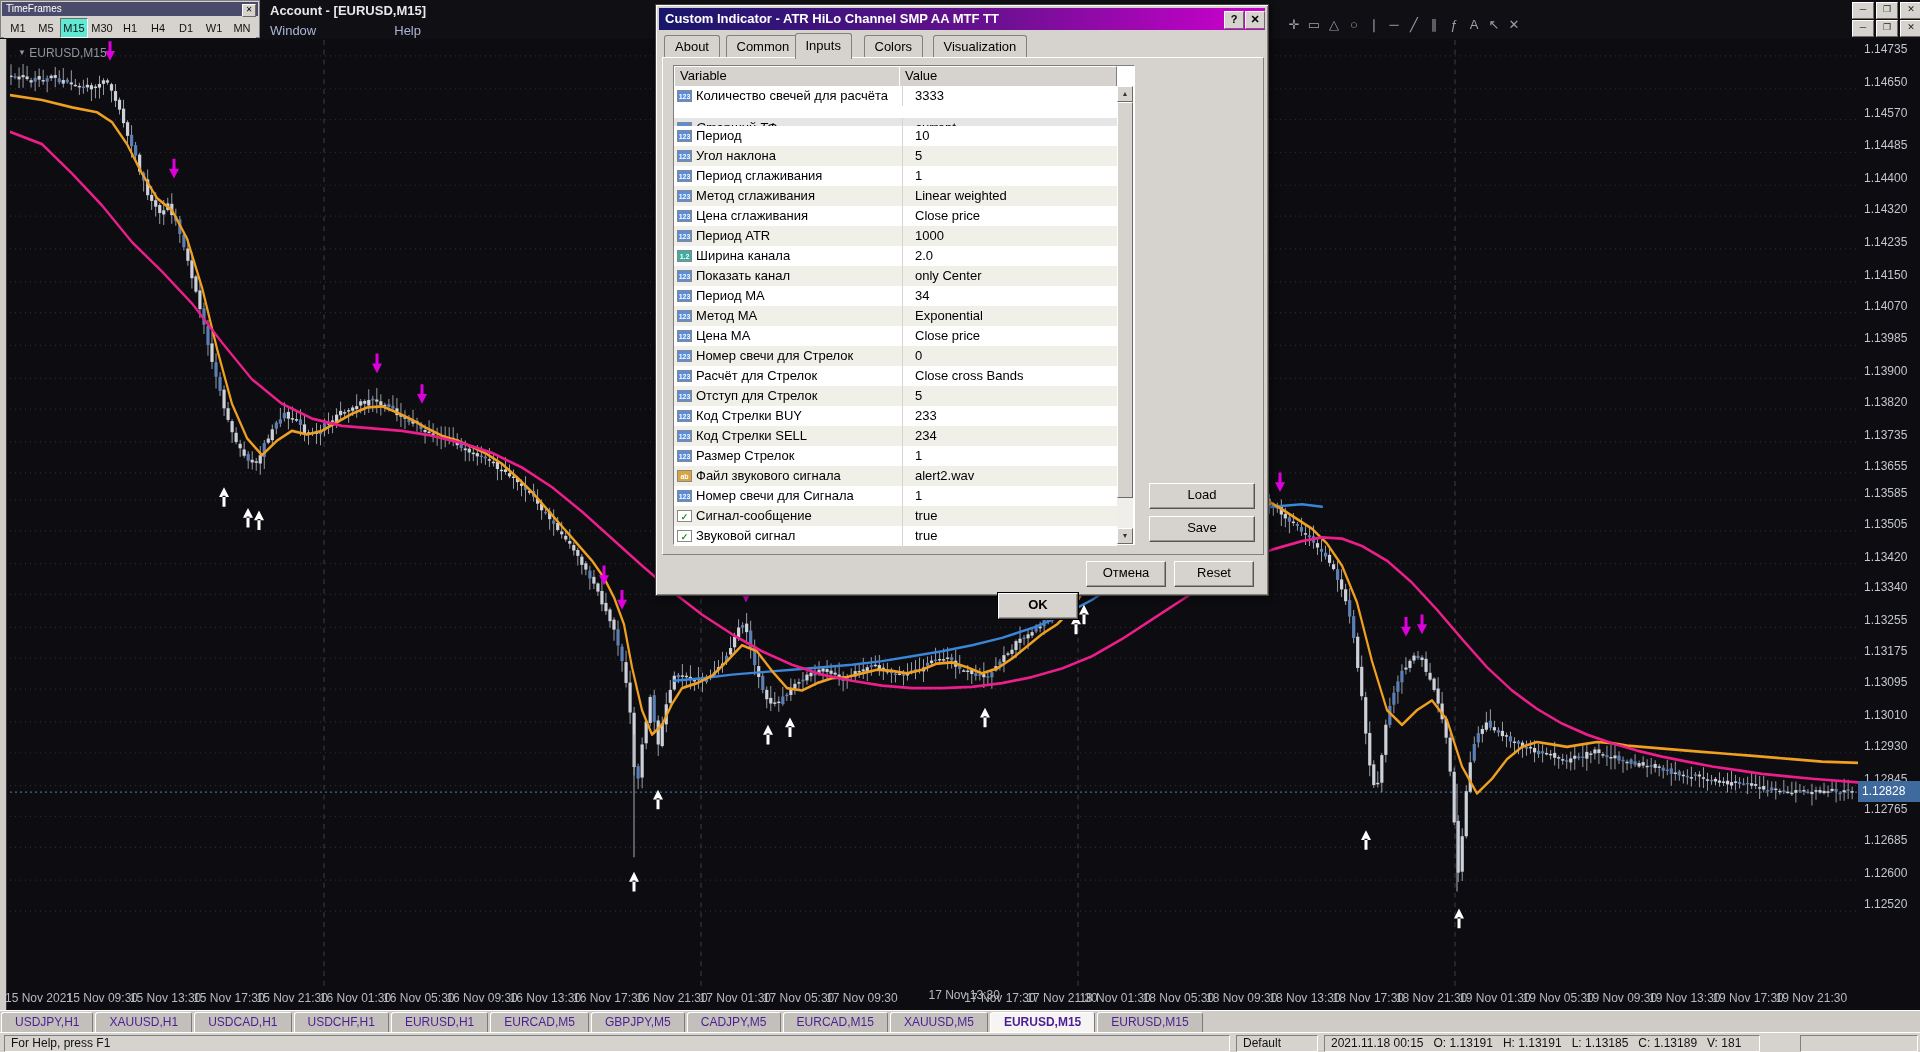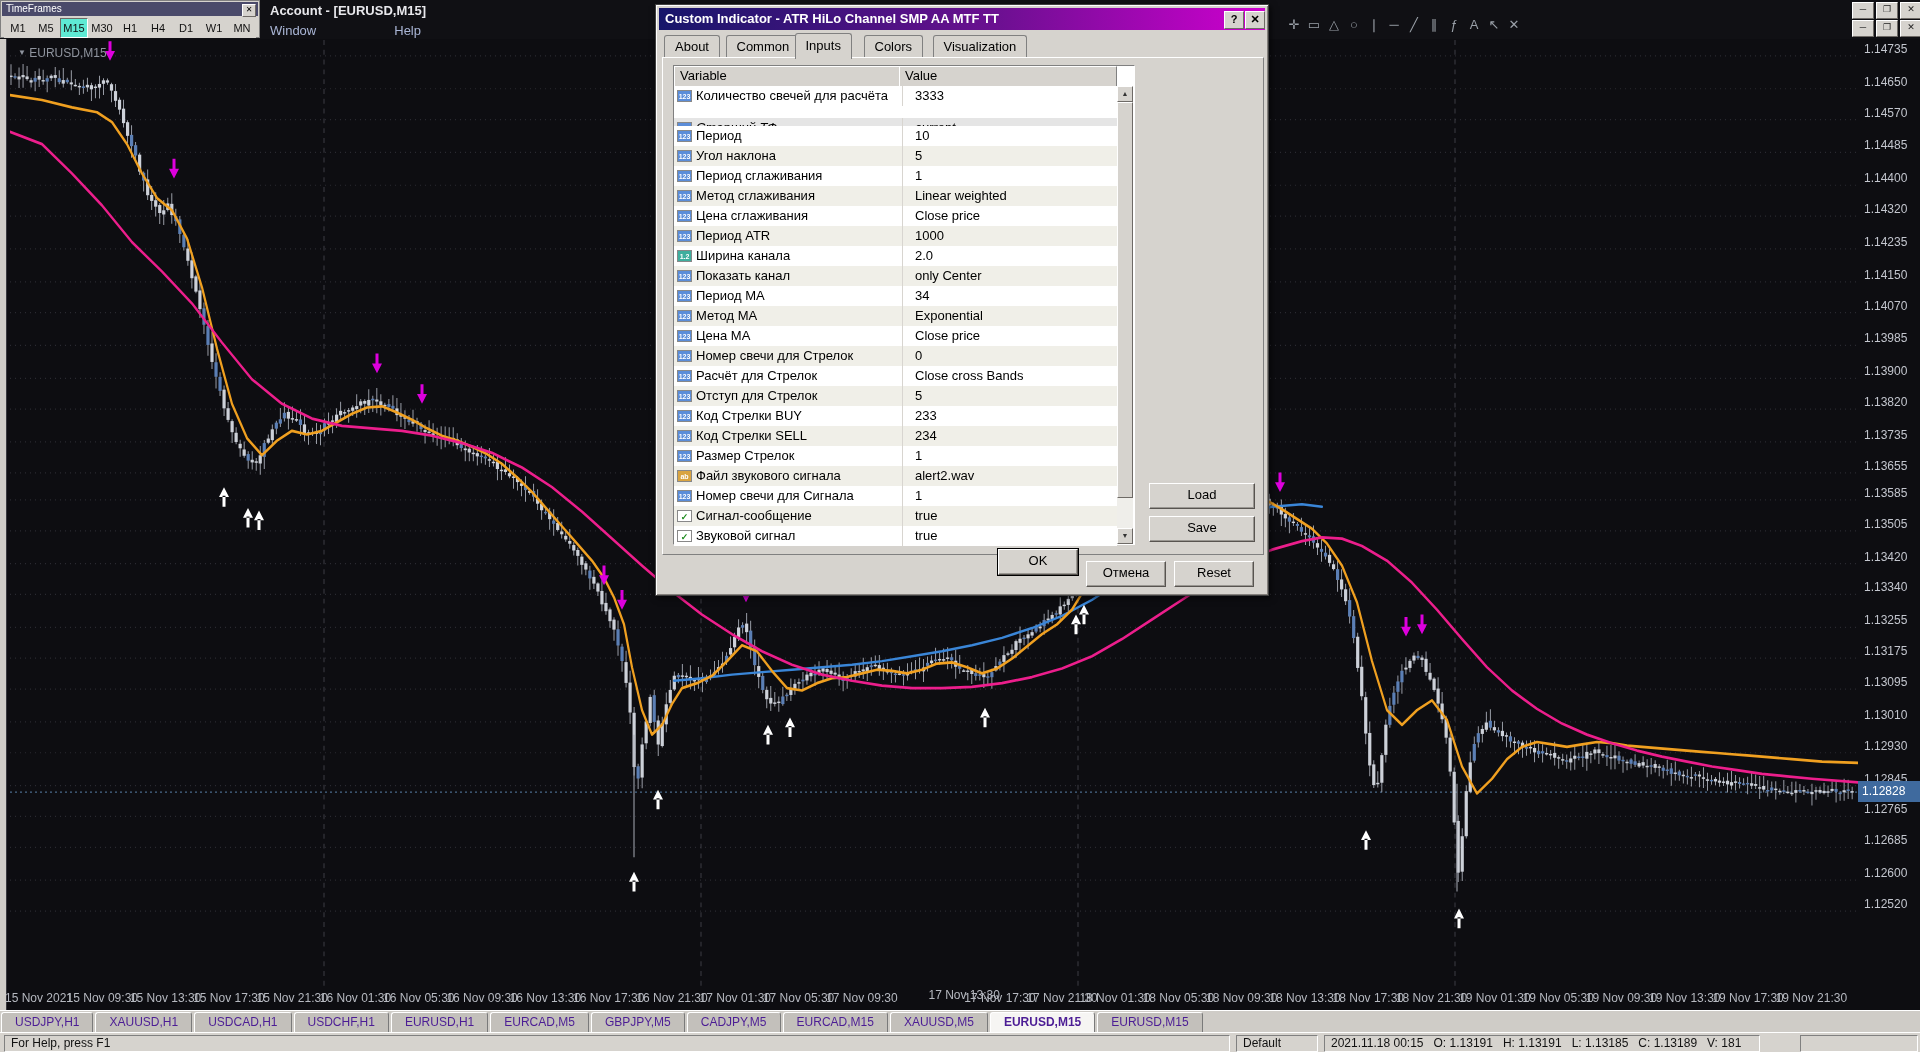--- a/index.html
+++ b/index.html
@@ -1297,21 +1297,21 @@
           </div>
         </div>
       <div class="vscroll">
         <div class="sbtn" style="top:0;">▲</div>
         <div class="sthumb" style="top:16px;height:396px;"></div>
         <div class="sbtn" style="top:442px;">▼</div>
       </div>
     </div>
     <div class="dbtn" style="left:493px;top:478px;width:104px;">Load</div>
     <div class="dbtn" style="left:493px;top:511px;width:104px;">Save</div>
-    <div class="dbtn def" style="left:342px;top:544px;width:78px;">OK</div>
+    <div class="dbtn def" style="left:342px;top:588px;width:78px;font-weight:bold;">OK</div>
     <div class="dbtn" style="left:430px;top:556px;width:78px;">Отмена</div>
     <div class="dbtn" style="left:518px;top:556px;width:78px;">Reset</div>
   </div>
 
   <div class="abs tabsbar" id="chartTabs"><span class="ctab">USDJPY,H1</span><span class="ctab">XAUUSD,H1</span><span class="ctab">USDCAD,H1</span><span class="ctab">USDCHF,H1</span><span class="ctab">EURUSD,H1</span><span class="ctab">EURCAD,M5</span><span class="ctab">GBPJPY,M5</span><span class="ctab">CADJPY,M5</span><span class="ctab">EURCAD,M15</span><span class="ctab">XAUUSD,M5</span><span class="ctab active">EURUSD,M15</span><span class="ctab">EURUSD,M15</span></div>
   <div class="abs statusbar">
     <div class="spanel" style="left:4px;width:1212px;">For Help, press F1</div>
     <div class="spanel" style="left:1236px;width:68px;">Default</div>
     <div class="spanel" style="left:1324px;width:422px;">2021.11.18 00:15   O: 1.13191   H: 1.13191   L: 1.13185   C: 1.13189   V: 181</div>
     <div class="spanel" style="left:1800px;width:104px;">

